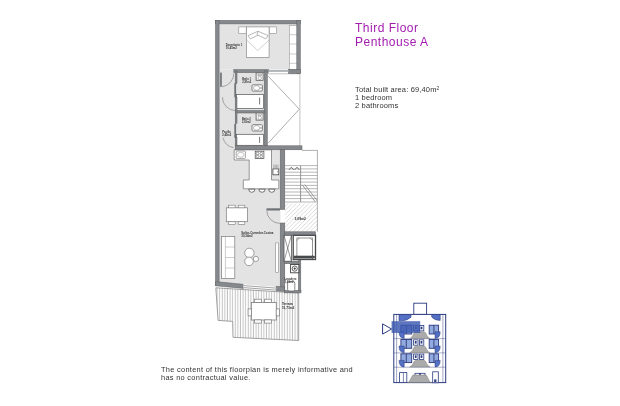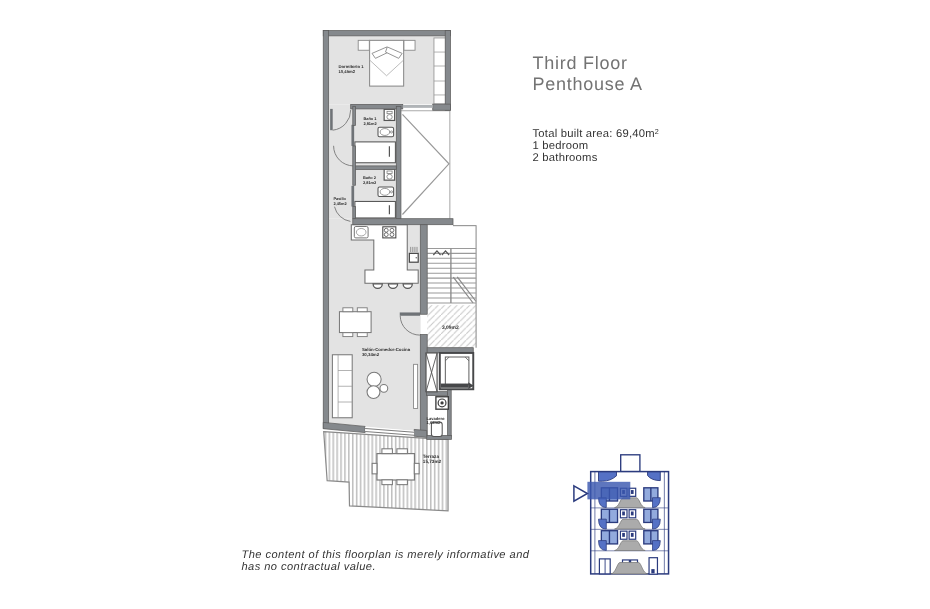--- a/index.html
+++ b/index.html
@@ -381,17 +381,17 @@
     <rect x="56.2" y="82.4" width="2.2" height="2.8" fill="#2b3b7e"></rect>
 
     <path d="M29.2,85.6 C32.6,85.2 33.4,78.3 35.2,78.0 H47.8 C49.6,78.3 50.4,85.2 53.8,85.6 Z" fill="#ababab" stroke="#787878" stroke-width="0.5"></path>
 
     <rect x="13.6" y="24.2" width="28.6" height="11.7" fill="#3a58b0" opacity="0.82"></rect>
 
     <polygon points="4.6,26.9 13.6,32.0 4.6,37.1" fill="#ffffff" stroke="#2b3b7e" stroke-width="1"></polygon>
   </g>
 </svg>
 
-<div class="abs" style="left:355px;top:35px;font-size:12px;line-height:14.2px;letter-spacing:0.5px;color:#737373;">Third Floor<br>Penthouse A</div>
+<div class="abs" style="left:355px;top:21px;font-size:12px;line-height:14.2px;letter-spacing:0.5px;color:#a21caf;">Third Floor<br>Penthouse A</div>
 
 <div class="abs" style="left:355px;top:84.7px;font-size:7.5px;line-height:8.1px;letter-spacing:0.15px;color:#333333;">Total built area: 69,40m<span style="font-size:4.8px;vertical-align:2px">2</span><br>1 bedroom<br>2 bathrooms</div>
 
-<div class="abs" style="left:161px;top:366.3px;font-size:7.4px;line-height:7.8px;letter-spacing:0.3px;color:#333333;font-style:italic;">The content of this floorplan is merely informative and<br>has no contractual value.</div>
+<div class="abs" style="left:161px;top:366.3px;font-size:7.4px;line-height:7.8px;letter-spacing:0.3px;color:#333333;">The content of this floorplan is merely informative and<br>has no contractual value.</div>
 
 </body></html>

